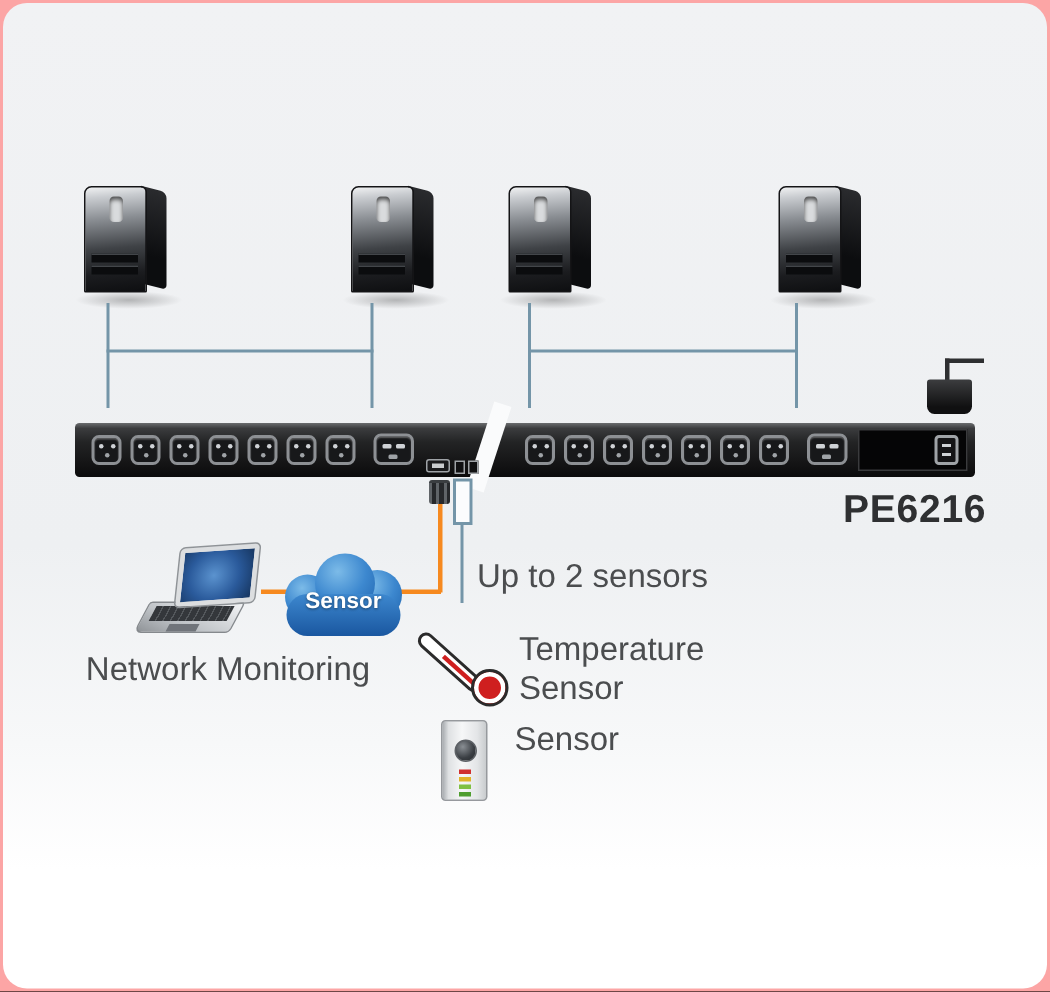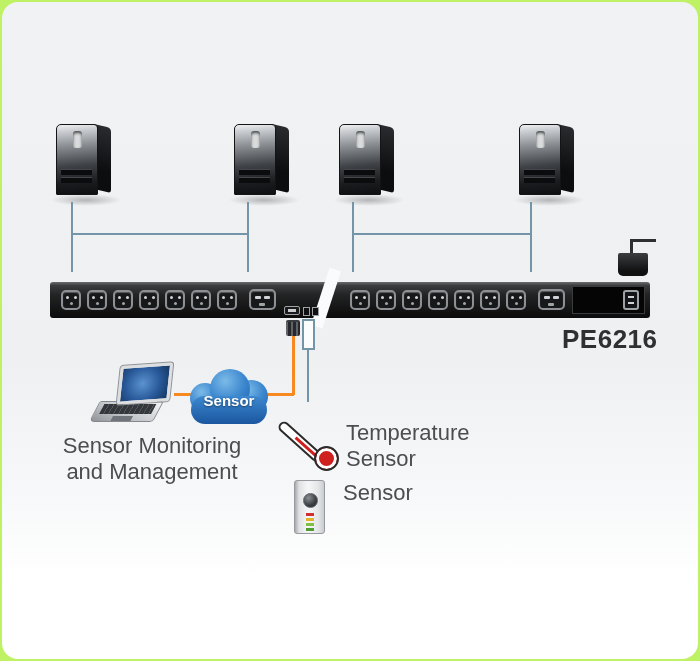--- a/index.html
+++ b/index.html
@@ -1,16 +1,16 @@
 <!DOCTYPE html>
 <html><head>
 <meta charset="utf-8">
 <style>
   html,body{margin:0;padding:0;background:#000;font-family:"Liberation Sans",sans-serif;}
-  .frame{position:relative;width:700px;height:661px;background:#bef264;overflow:hidden;}
+  .frame{position:relative;width:700px;height:661px;background:#fca5a5;overflow:hidden;}
   .canvas{position:absolute;left:2px;top:2px;width:696px;height:657px;border-radius:16px;
     background:linear-gradient(180deg,#f1f2f4 0%,#eef0f2 55%,#f7f8f9 75%,#ffffff 88%);overflow:hidden;}
 
   
   .towers-layer{position:absolute;left:0;top:0;width:100%;height:100%;}
   .tower{position:absolute;top:122px;width:66px;height:76px;}
   .tower:nth-child(1){left:52px;} .tower:nth-child(2){left:230px;}
   .tower:nth-child(3){left:335px;} .tower:nth-child(4){left:515px;}
   .tower .shadow{position:absolute;left:-4px;bottom:-6px;width:72px;height:12px;
     background:radial-gradient(ellipse at center,rgba(0,0,0,.25),rgba(0,0,0,0) 70%);}
@@ -253,23 +253,23 @@
 
     <div class="hum-box">
       <div class="hum-lens"></div>
       <div class="hum-led led1"></div>
       <div class="hum-led led2"></div>
       <div class="hum-led led3"></div>
       <div class="hum-led led4"></div>
     </div>
 
     <div class="caption center" style="left:50px;top:431px;width:200px;">
-      <div>Sensor Monitoring</div>
-      <div>and Management</div>
-    </div>
+      <div>Network Monitoring</div>
+    </div>
+    <div class="caption" style="left:316px;top:369px;">Up to 2 sensors</div>
     <div class="caption" style="left:344px;top:418px;">
       <div>Temperature</div>
       <div>Sensor</div>
     </div>
     <div class="caption" style="left:341px;top:478px;">
       <div>Sensor</div>
     </div>
 
   </div>
 </div>

